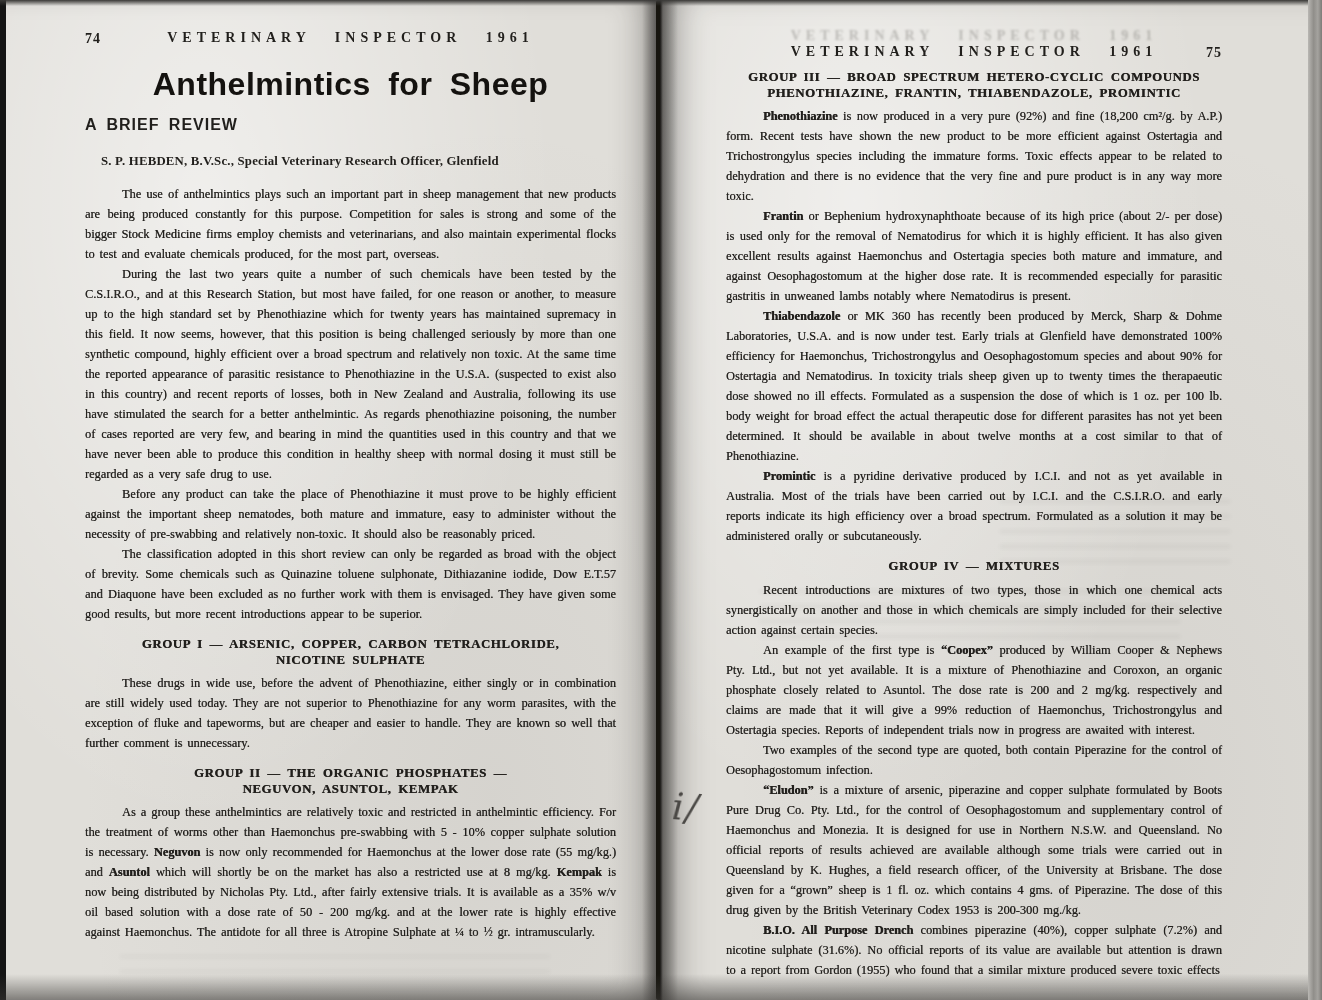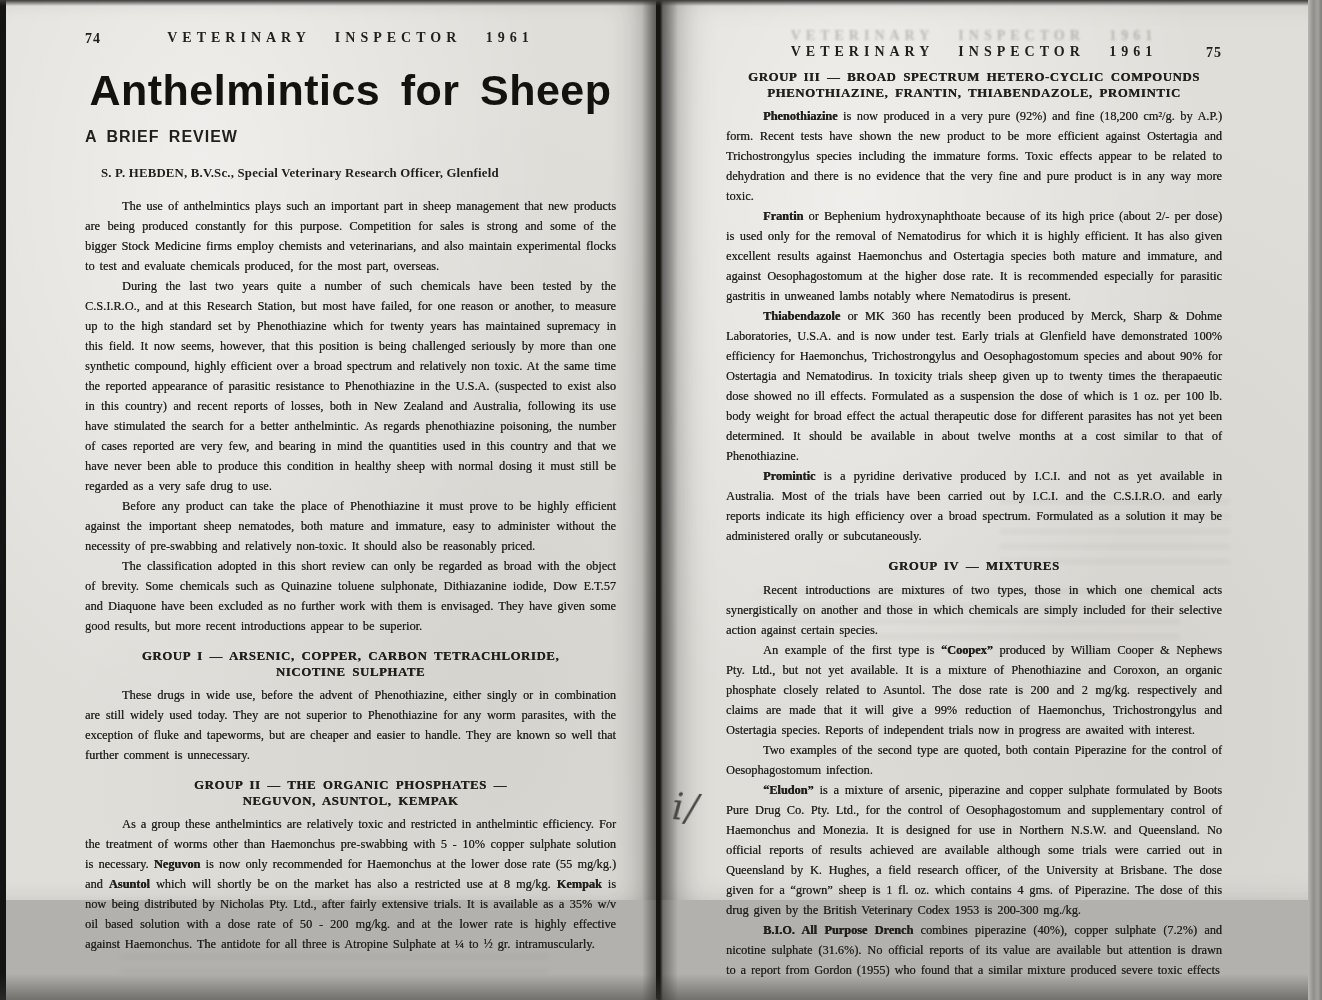--- a/index.html
+++ b/index.html
@@ -2,21 +2,21 @@
 <html><head>
 <meta charset="utf-8">
 <style>
   html,body{margin:0;padding:0;background:#6e6c68;}
   .scan{
     position:relative; width:1322px; height:1000px; overflow:hidden;
     background:#b3b1ad;
     font-family:"Liberation Serif", serif;
   }
   .page{
-    position:absolute; top:0; height:900px;
+    position:absolute; top:0; height:1000px;
     background:
       radial-gradient(ellipse at 30% 20%, rgba(255,255,255,.5), rgba(255,255,255,0) 55%),
       radial-gradient(ellipse at 75% 80%, rgba(120,116,110,.10), rgba(0,0,0,0) 60%),
       #e0ded9;
     color:#211f1c;
     box-sizing:border-box;
   }
   .page-left{left:6px; width:650px; padding:30px 40px 0 79px;
     box-shadow:inset -28px 0 34px -18px rgba(40,38,36,.45);}
   .page-right{left:660px; width:648px; padding:44px 86px 0 66px;
@@ -41,21 +41,21 @@
   .pgnum.l{left:0;}
   .pgnum.r{right:0;}
   .ghost-head{
     position:absolute;left:0;right:20px;top:28px;text-align:center;
     font-weight:700;font-size:14px;letter-spacing:5px;word-spacing:16px;
     color:#6f6d68;opacity:.38;filter:blur(1.1px);white-space:nowrap;
   }
   .title{
     margin:16px 0 0;text-align:center;
     font-family:"Liberation Sans", sans-serif;font-weight:700;
-    font-size:43px;letter-spacing:.5px;word-spacing:8px;color:#14120f;
+    font-size:32px;letter-spacing:.5px;word-spacing:8px;color:#14120f;
   }
   .subtitle{
     margin:13px 0 20px;
     font-family:"Liberation Sans", sans-serif;font-weight:700;
     font-size:16px;letter-spacing:1px;word-spacing:4px;
   }
   .byline{margin:0 16px 15px;font-weight:700;font-size:12.8px;letter-spacing:.2px;}
 
   .bodycol p{
     margin:0;text-indent:37px;text-align:justify;

